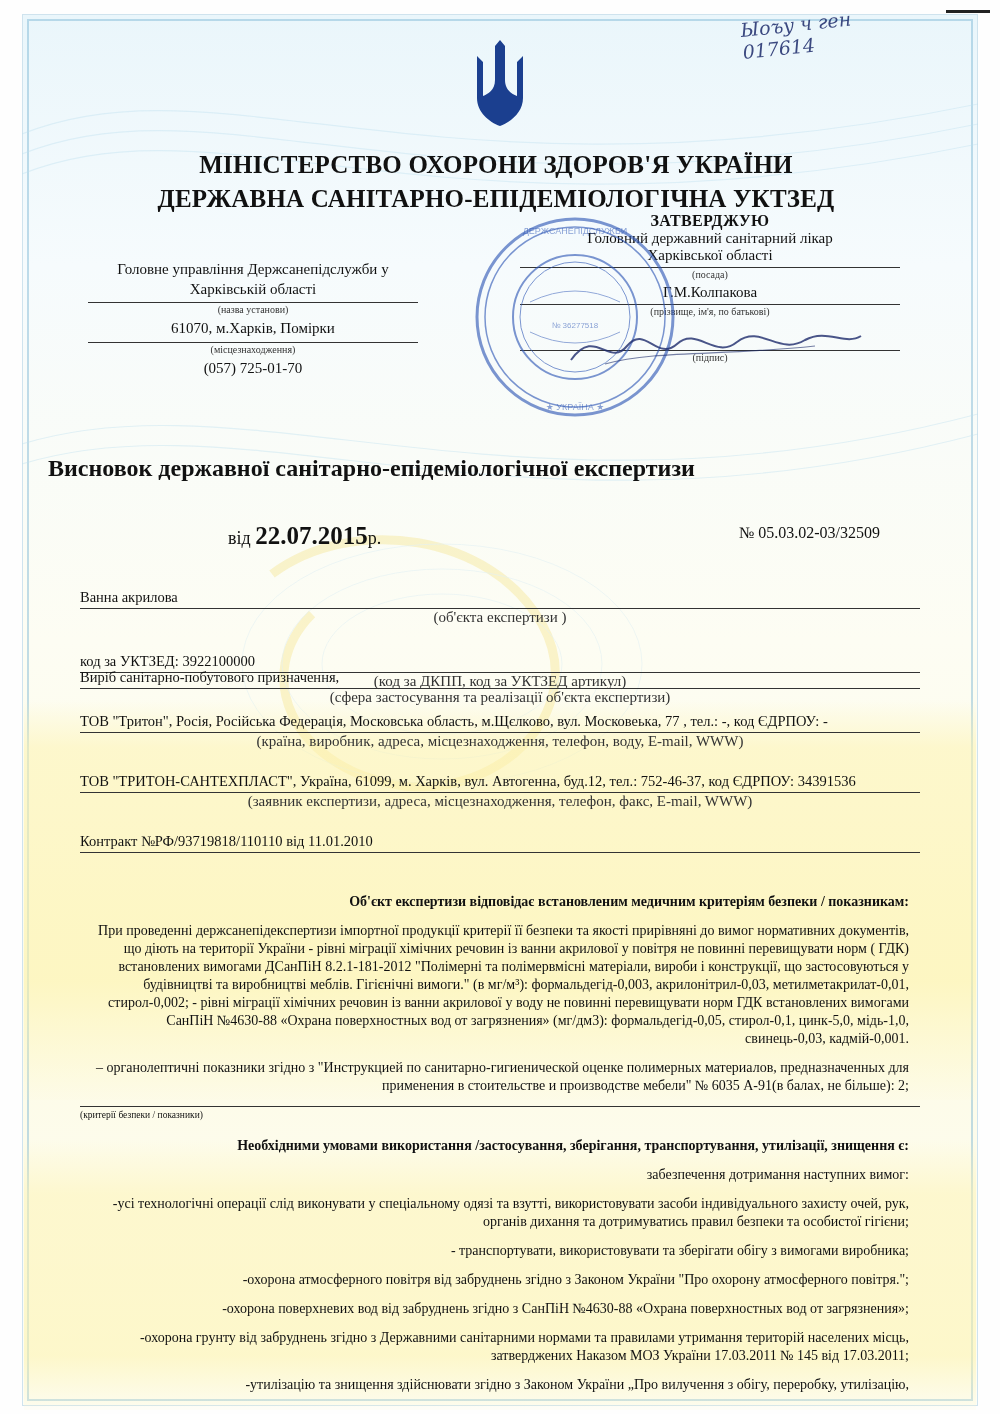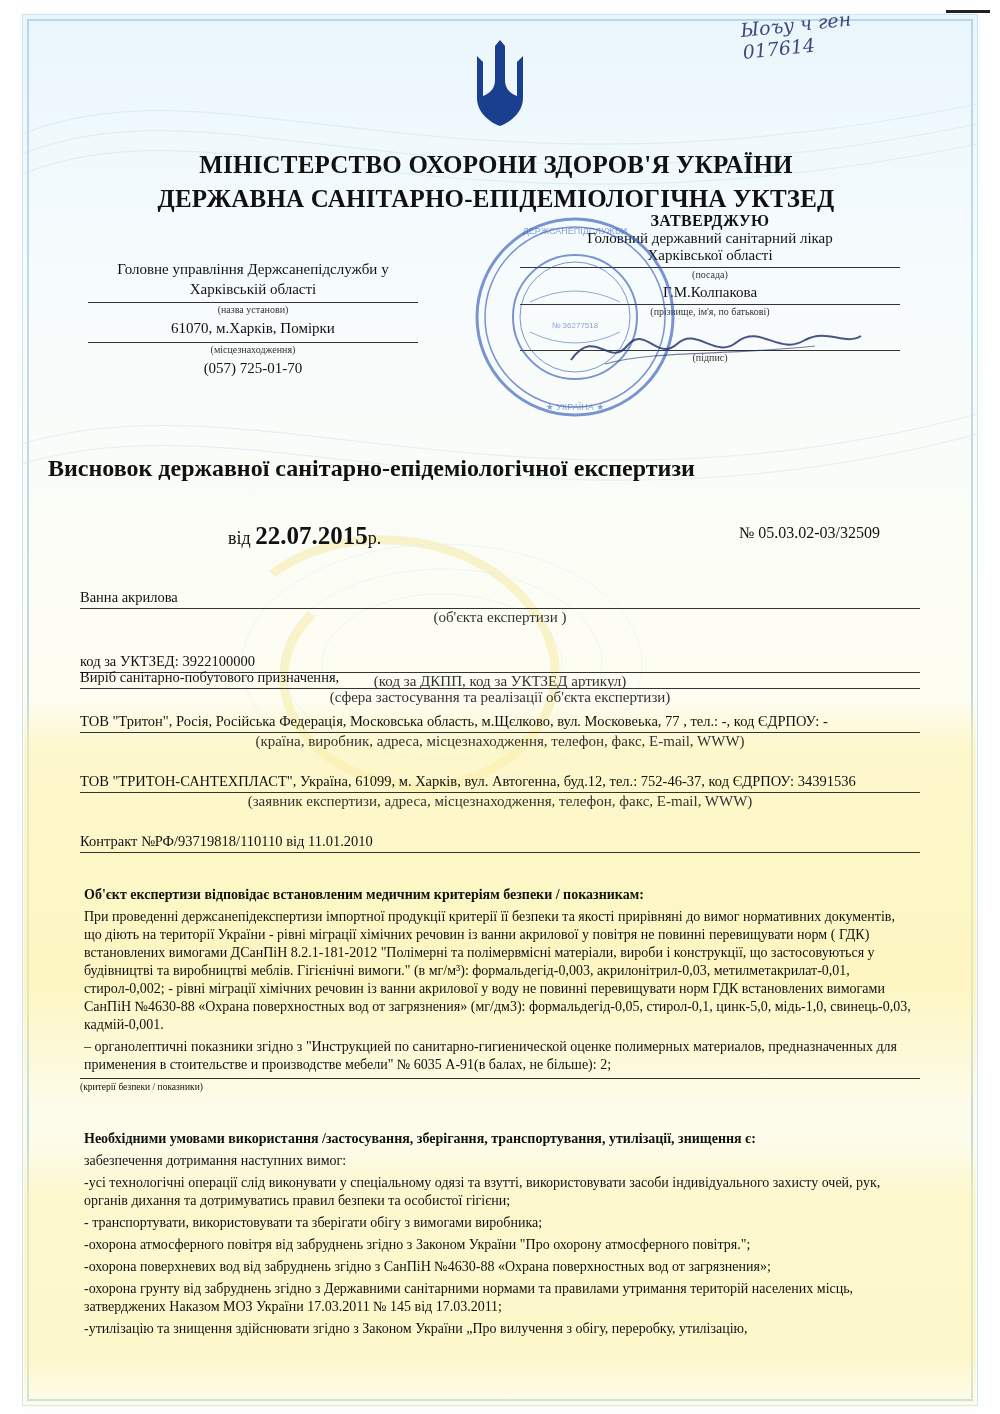--- a/index.html
+++ b/index.html
@@ -209,21 +209,21 @@
     line-height: 1.29;
     text-align: left;
   }
   .blk-head { font-weight: bold; }
   .center-cap {
     font-size: 9.5px;
     text-align: left;
     margin-top: 2px;
   }
   .hr-line { border-bottom: 1px solid #333; }
-  p.m0 { margin: 4px; }
+  p.m0 { margin: 11px; text-align: right; }
 </style>
 </head>
 <body>
 
 <div class="page">
 
   <div class="bg-frame"></div>
 
   <svg class="bg-wave" viewBox="0 0 956 1392" preserveAspectRatio="none">
     <g fill="none" stroke="#bfe0ef" stroke-width="1.2" opacity="0.75">
@@ -343,21 +343,21 @@
 
     <div class="field" style="top:668px;">
       <div class="val">Виріб санітарно-побутового призначення,</div>
       <div class="line"></div>
       <div class="cap">(сфера застосування та реалізації об'єкта експертизи)</div>
     </div>
 
     <div class="field" style="top:712px;">
       <div class="val">ТОВ "Тритон", Росія, Російська Федерація, Московська область, м.Щєлково, вул. Московеька, 77 , тел.: -, код ЄДРПОУ: -</div>
       <div class="line"></div>
-      <div class="cap">(країна, виробник, адреса, місцезнаходження, телефон, факс, E-mail, WWW)</div>
+      <div class="cap">(країна, виробник, адреса, місцезнаходження, телефон, воду, E-mail, WWW)</div>
     </div>
 
     <div class="field" style="top:772px;">
       <div class="val">ТОВ "ТРИТОН-САНТЕХПЛАСТ", Україна, 61099, м. Харків, вул. Автогенна, буд.12, тел.: 752-46-37, код ЄДРПОУ: 34391536</div>
       <div class="line"></div>
       <div class="cap">(заявник експертизи, адреса, місцезнаходження, телефон, факс, E-mail, WWW)</div>
     </div>
 
     <div class="field" style="top:832px;">
       <div class="val">Контракт №РФ/93719818/110110 від 11.01.2010</div>

